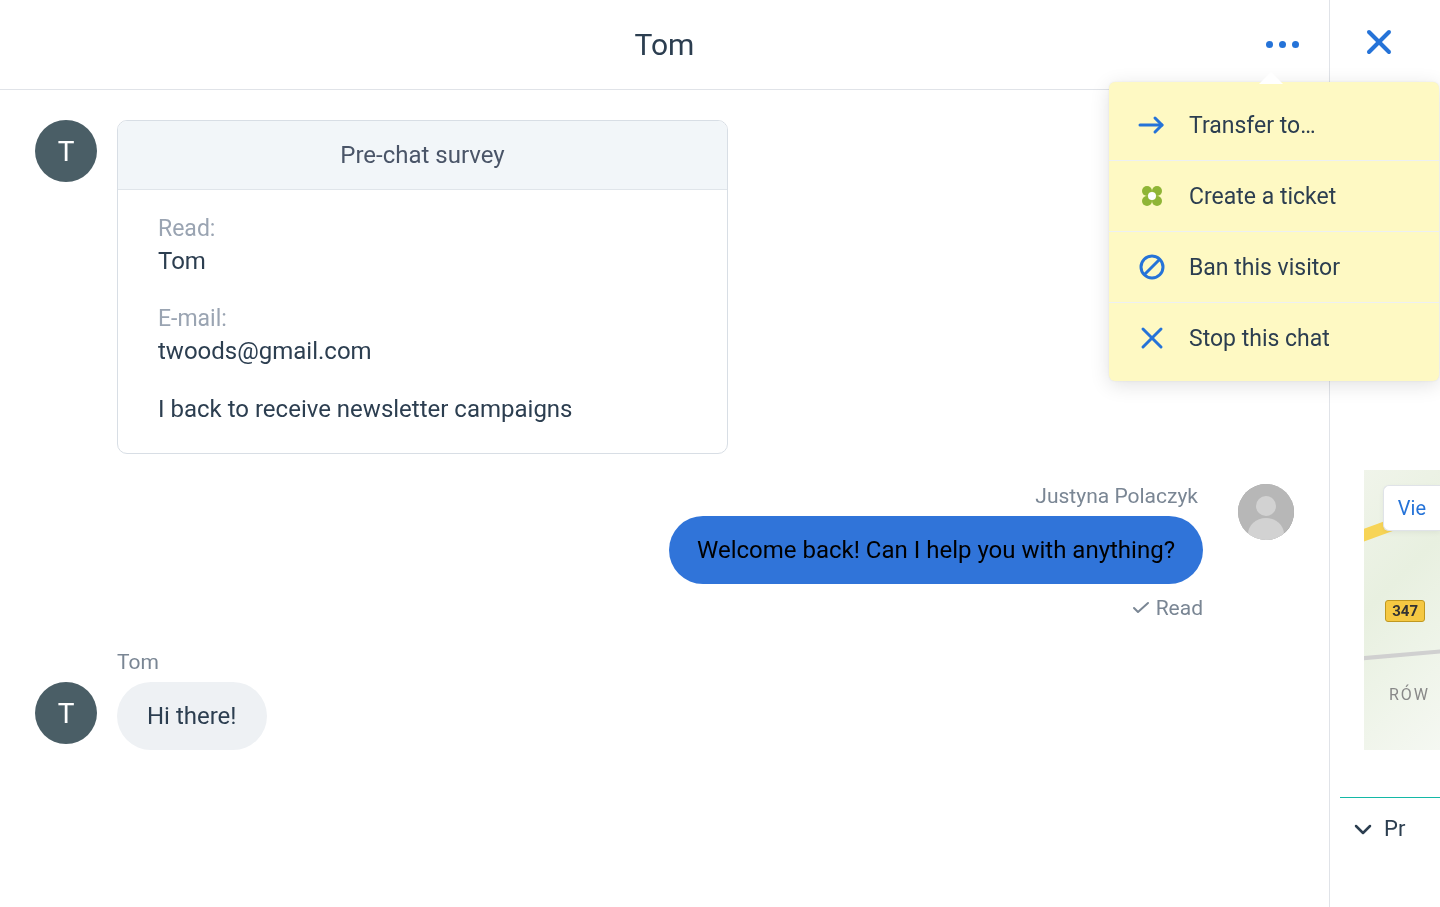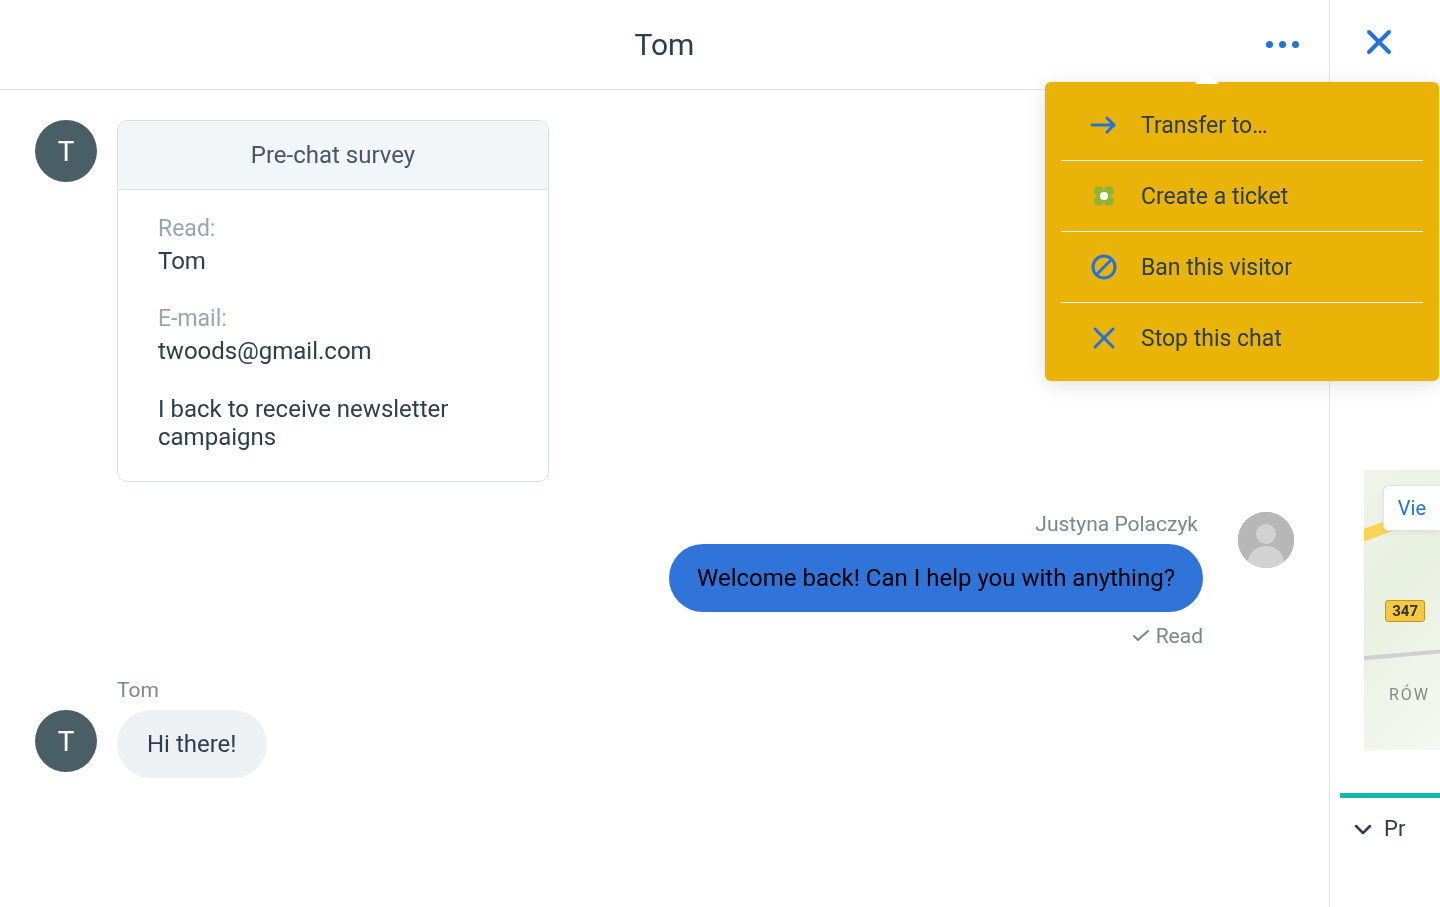--- a/index.html
+++ b/index.html
@@ -86,21 +86,21 @@
     }
     .avatar.photo {
       width: 56px;
       height: 56px;
       background: linear-gradient(135deg, #888 0%, #bbb 50%, #666 100%);
       overflow: hidden;
     }
     .survey-card {
       border: 1px solid #d8dee5;
       border-radius: 10px;
-      width: 432px;
+      width: 611px;
       overflow: hidden;
     }
     .survey-header {
       background: #f2f6f9;
       padding: 20px;
       text-align: center;
       font-size: 24px;
       color: #4a5568;
       border-bottom: 1px solid #e0e5ea;
     }
@@ -166,26 +166,26 @@
     .visitor-row {
       display: flex;
       gap: 20px;
       align-items: flex-start;
     }
     
     .dropdown-menu {
       position: absolute;
       top: 82px;
       right: -110px;
-      width: 394px;
-      background: #eab308;
+      width: 330px;
+      background: #fef9c3;
       border-radius: 6px;
       box-shadow: 0 4px 20px rgba(0,0,0,0.12), 0 0 2px rgba(0,0,0,0.08);
       z-index: 100;
-      padding: 8px 16px;
+      padding: 8px 0;
     }
     .dropdown-menu::before {
       content: '';
       position: absolute;
       top: -10px;
       left: 150px;
       width: 0;
       height: 0;
       border-left: 12px solid transparent;
       border-right: 12px solid transparent;
@@ -306,21 +306,21 @@
       font-size: 20px;
       color: #2573d8;
       box-shadow: 0 2px 5px rgba(0,0,0,0.05);
     }
     .sidebar-footer {
       position: absolute;
       bottom: 48px;
       left: 10px;
       right: 0;
       padding: 18px 14px;
-      border-top: 5px solid #14b8a6;
+      border-top: 1px solid #14b8a6;
       display: flex;
       align-items: center;
       gap: 12px;
       font-size: 22px;
       color: #2c3e50;
     }
     
     svg {
       display: block;
     }

